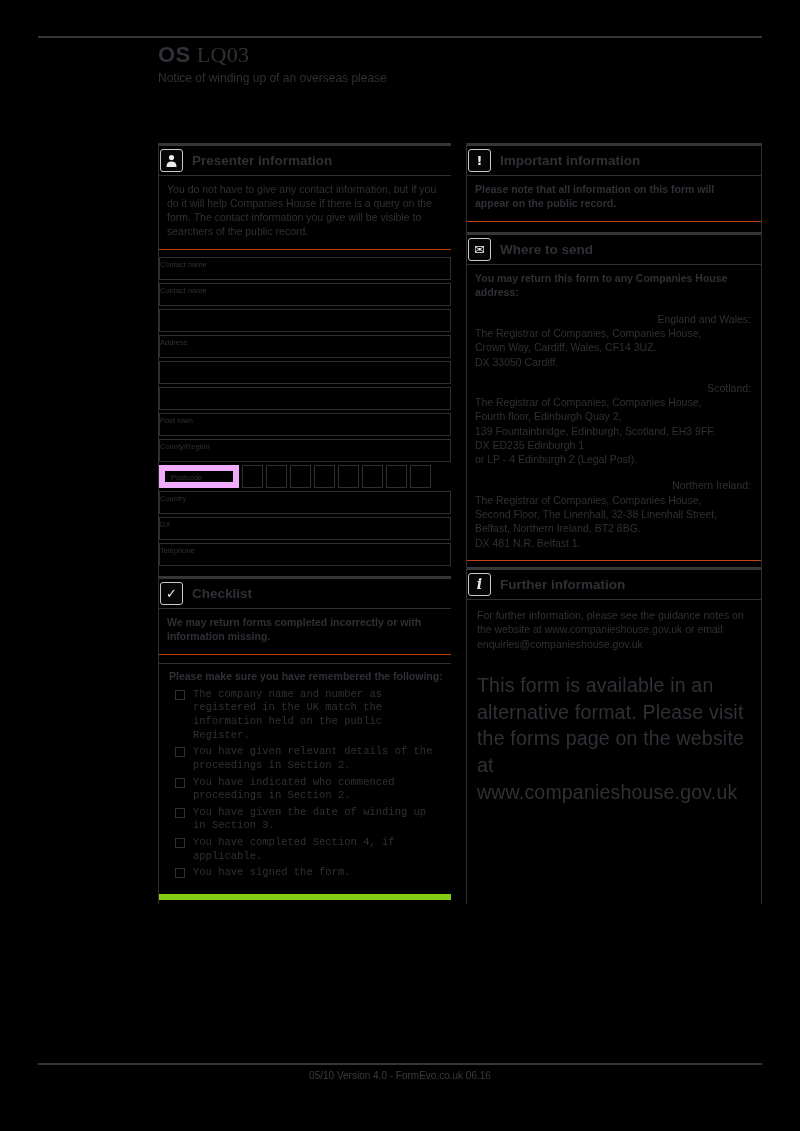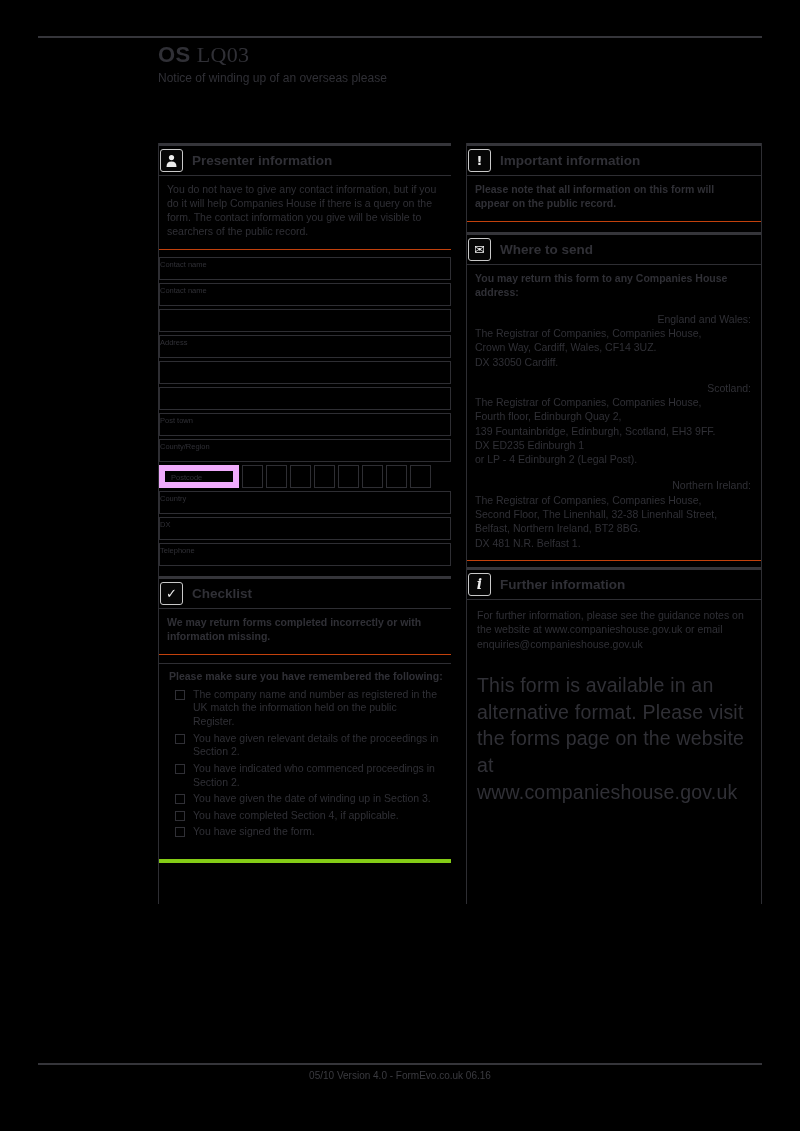--- a/index.html
+++ b/index.html
@@ -45,25 +45,25 @@
     padding:2px 0 0 0;font-size:7.5px;color:#303036;}
   .pcrow{display:flex;margin-bottom:3px;}
   .pc-label{border:6px solid #f0abfc;width:80px;height:23px;box-sizing:border-box;
     padding:2px 0 0 6px;font-size:7.5px;flex:none;}
   .pc-cell{border:1px solid #2e2e33;width:21px;height:23px;box-sizing:border-box;
     margin-left:3px;flex:none;}
 
   .gap10{margin-top:10px;}
   .gap6{margin-top:6px;}
 
-  .check-list{padding:1px 6px 4px 8px;}
+  .check-list{padding:1px 6px 4px 8px;font-family:Liberation Mono, monospace;}
   .check-row{display:flex;gap:8px;font-size:10.5px;line-height:1.3;margin-top:3px;}
   .cbox{width:8px;height:8px;border:1px solid #303036;margin-top:2px;flex:none;}
-  .reminder{border-top:1px solid #2e2e33;border-bottom:4px solid #84cc16;
-    margin-top:8px;padding:6px 6px 16px 8px;font-size:10.5px;line-height:1.33;}
+  .reminder{border-top:1px solid #2e2e33;border-bottom:6px solid #84cc16;
+    margin-top:8px;padding:6px 6px 10px 8px;font-size:10.5px;line-height:1.33;}
   .reminder-h{font-weight:bold;padding-left:2px;}
 
   .addr-intro{font-weight:bold;}
   .addr-block{margin-top:12px;font-size:10.5px;line-height:1.36;}
   .addr-region{font-weight:normal;text-align:right;}
 
   .further-body{padding:8px 10px;font-size:10.5px;line-height:1.4;}
   .alt-text{font-size:19.5px;line-height:1.37;margin-top:20px;letter-spacing:.2px;}
 
   .footer{position:absolute;top:1070px;left:38px;width:724px;text-align:center;

